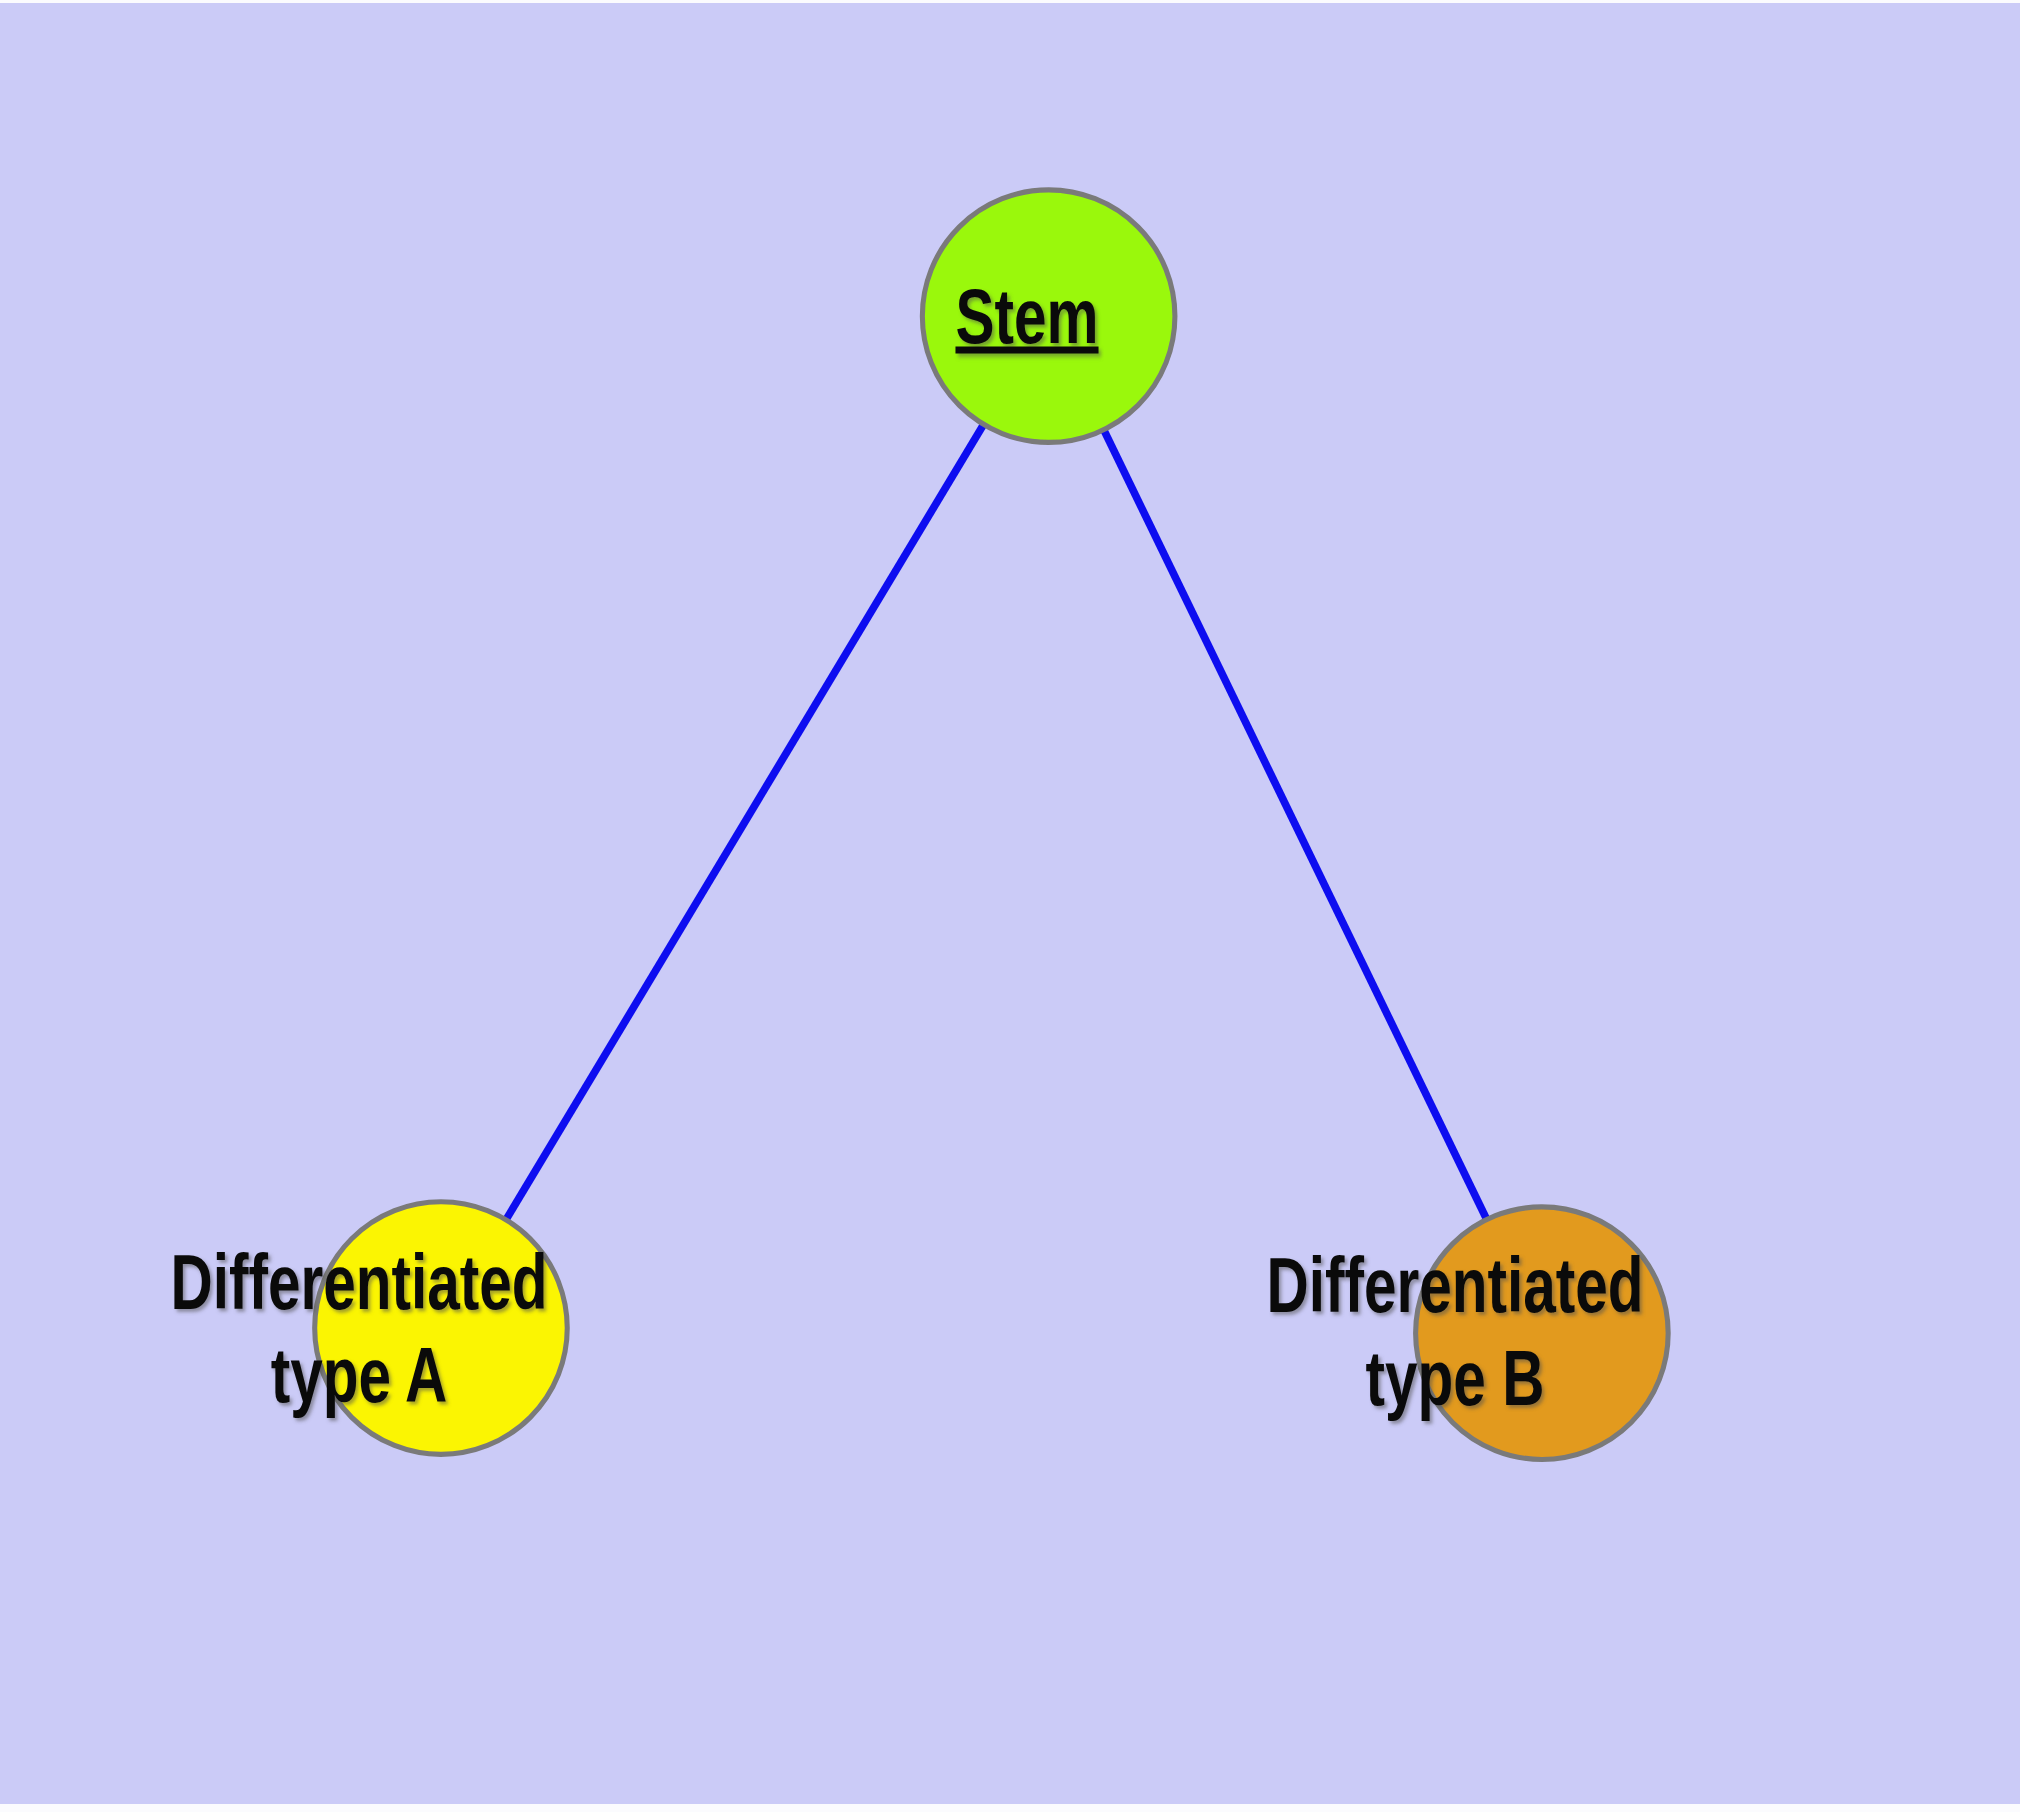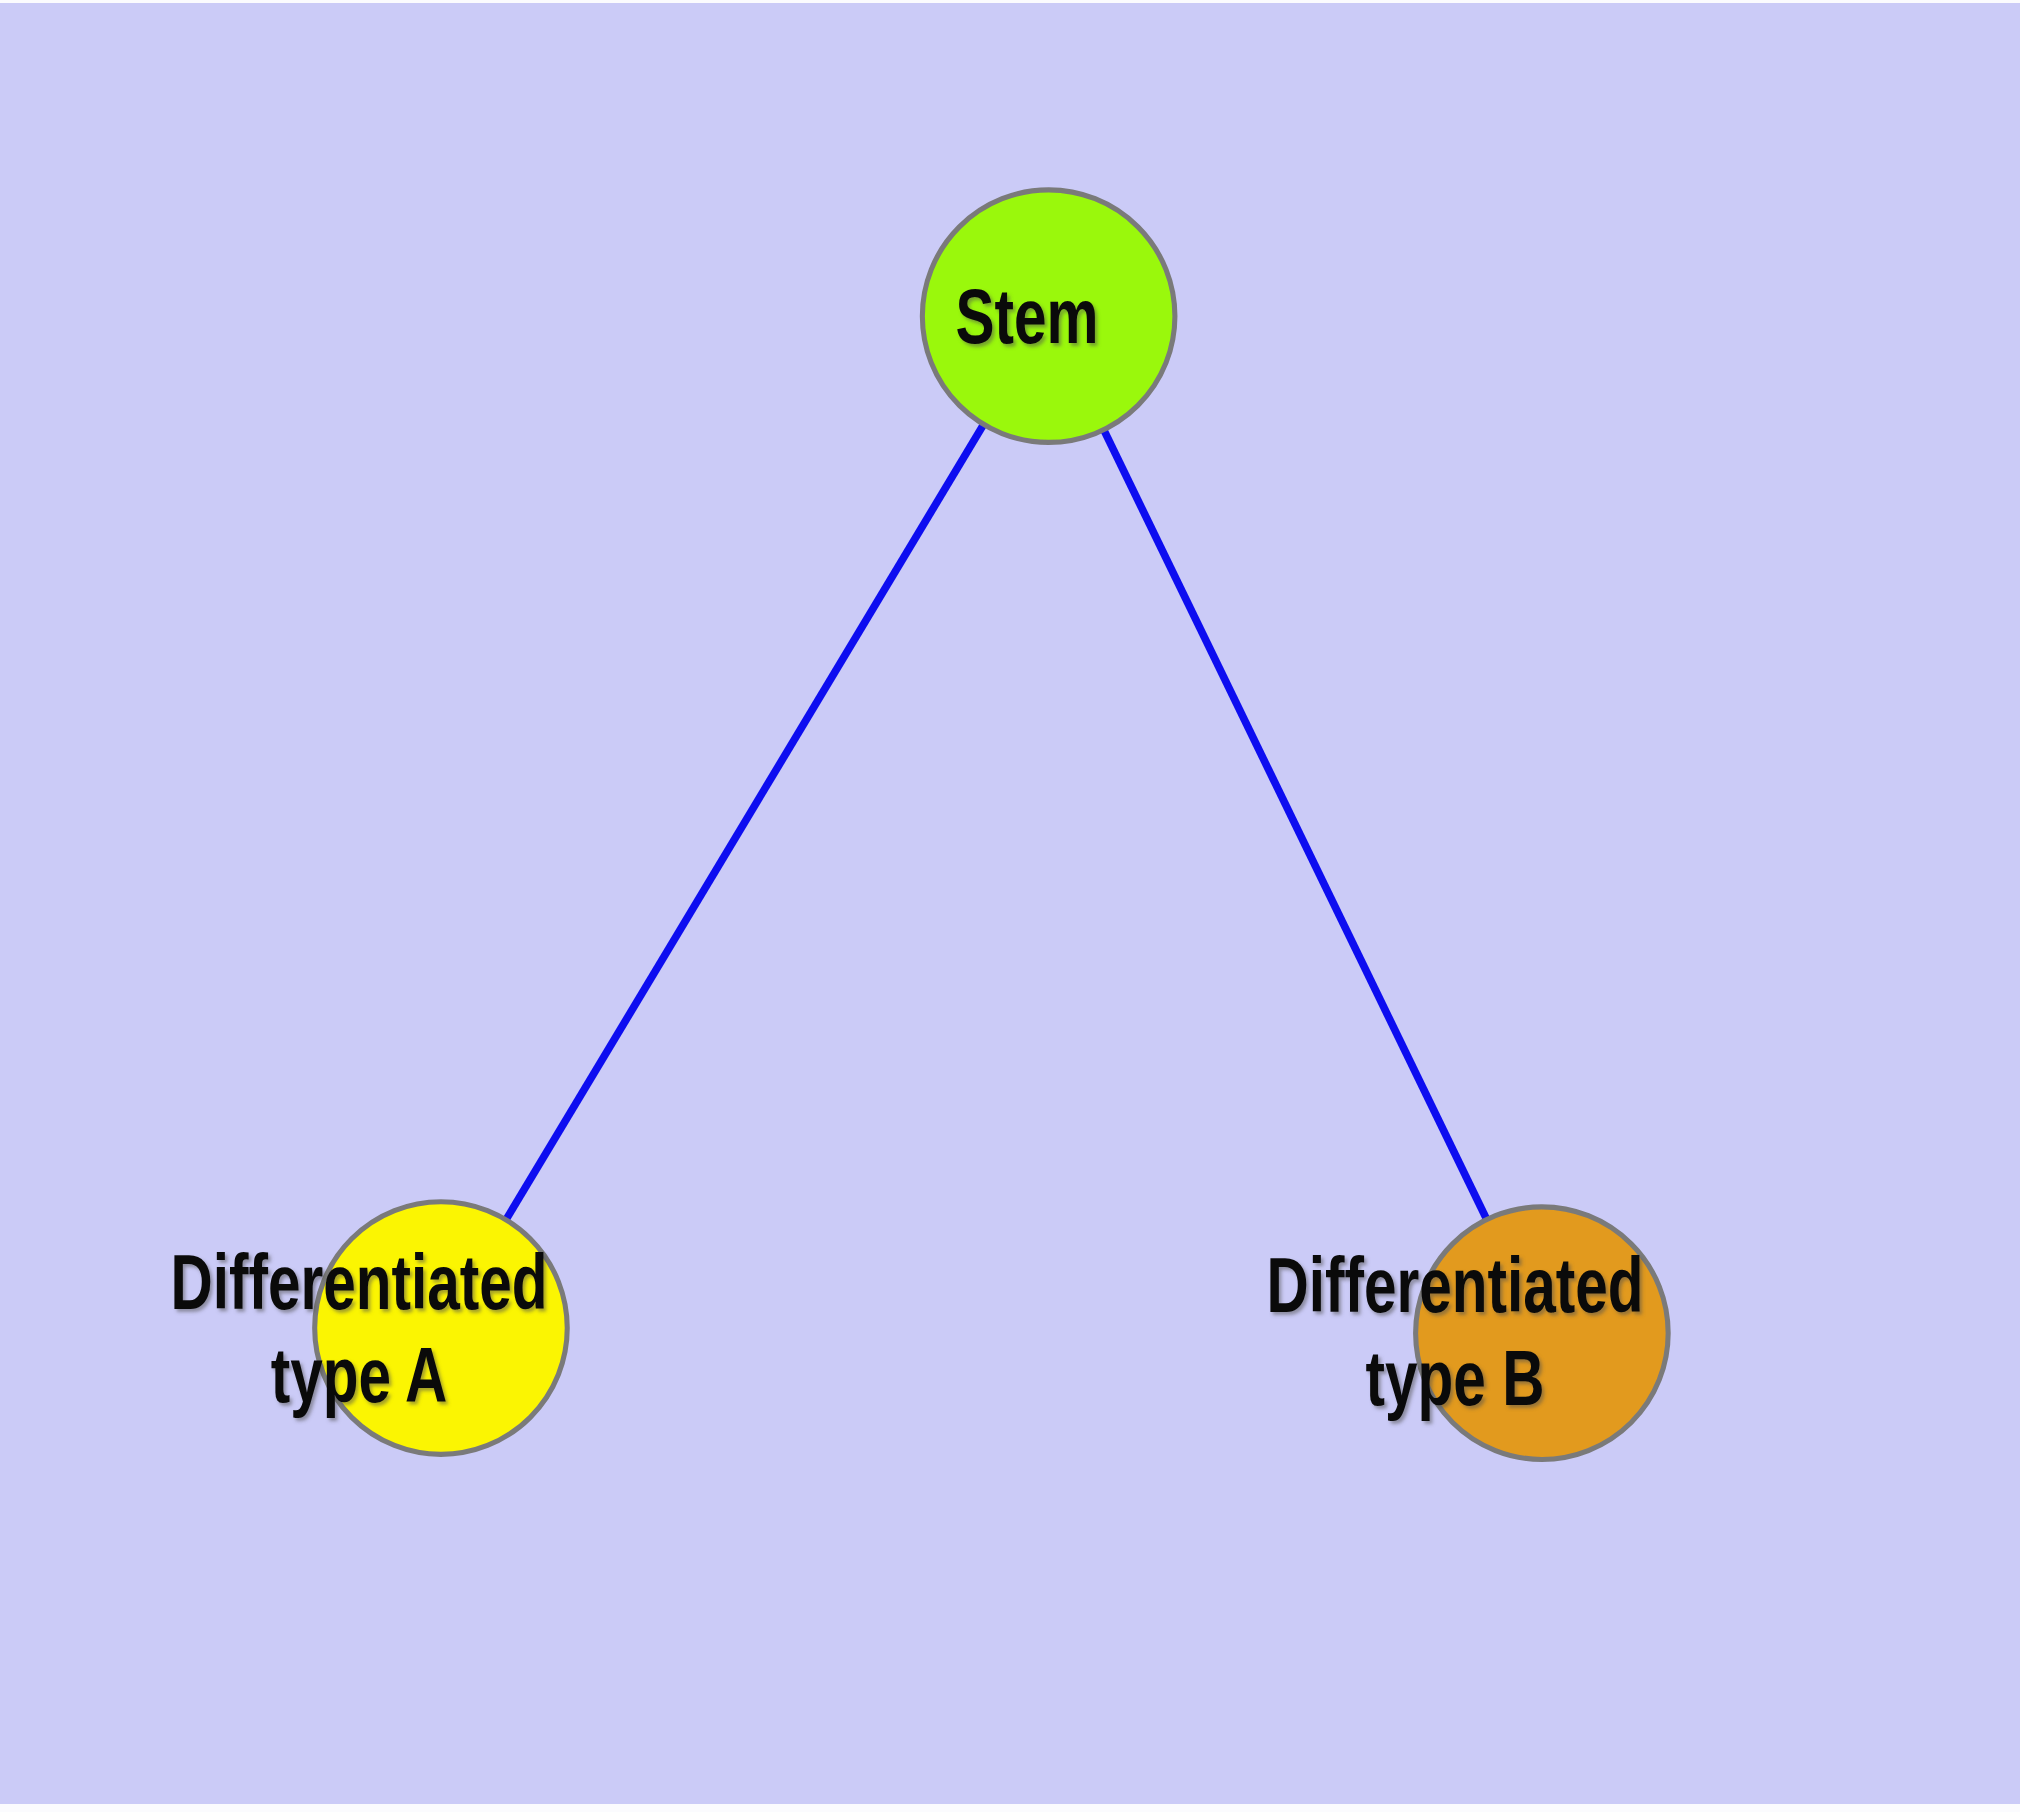--- a/index.html
+++ b/index.html
@@ -54,21 +54,21 @@
   <div id="panel" style="background: rgb(203, 203, 247);"></div>
 
   <svg id="graph-canvas" viewBox="0 0 2384 2138" xmlns="http://www.w3.org/2000/svg">
       <line x1="1237" y1="373" x2="520" y2="1567" stroke="#0D0DF0" stroke-width="9"></line>
       <line x1="1237" y1="373" x2="1819" y2="1573" stroke="#0D0DF0" stroke-width="9"></line>
       <circle cx="1237" cy="373" r="149" fill="#9AF80C" stroke="#7A7A7A" stroke-width="6"></circle>
       <circle cx="520" cy="1567" r="149" fill="#FBF502" stroke="#7A7A7A" stroke-width="6"></circle>
       <circle cx="1819" cy="1573" r="149" fill="#E29A1E" stroke="#7A7A7A" stroke-width="6"></circle>
     </svg>
 
-  <div class="node-label" style="left: 1027px; top: 316px; color: rgb(10, 10, 10);">
+  <div class="node-label" style="left: 1027px; top: 316px; color: rgb(10, 10, 10); text-decoration: underline;">
     <div class="condense">
       <div>Stem</div>
     </div>
   </div>
 
   <div class="node-label" style="left: 359px; top: 1329px; color: rgb(10, 10, 10);">
     <div class="condense">
       <div>Differentiated</div>
       <div>type A</div>
     </div>

